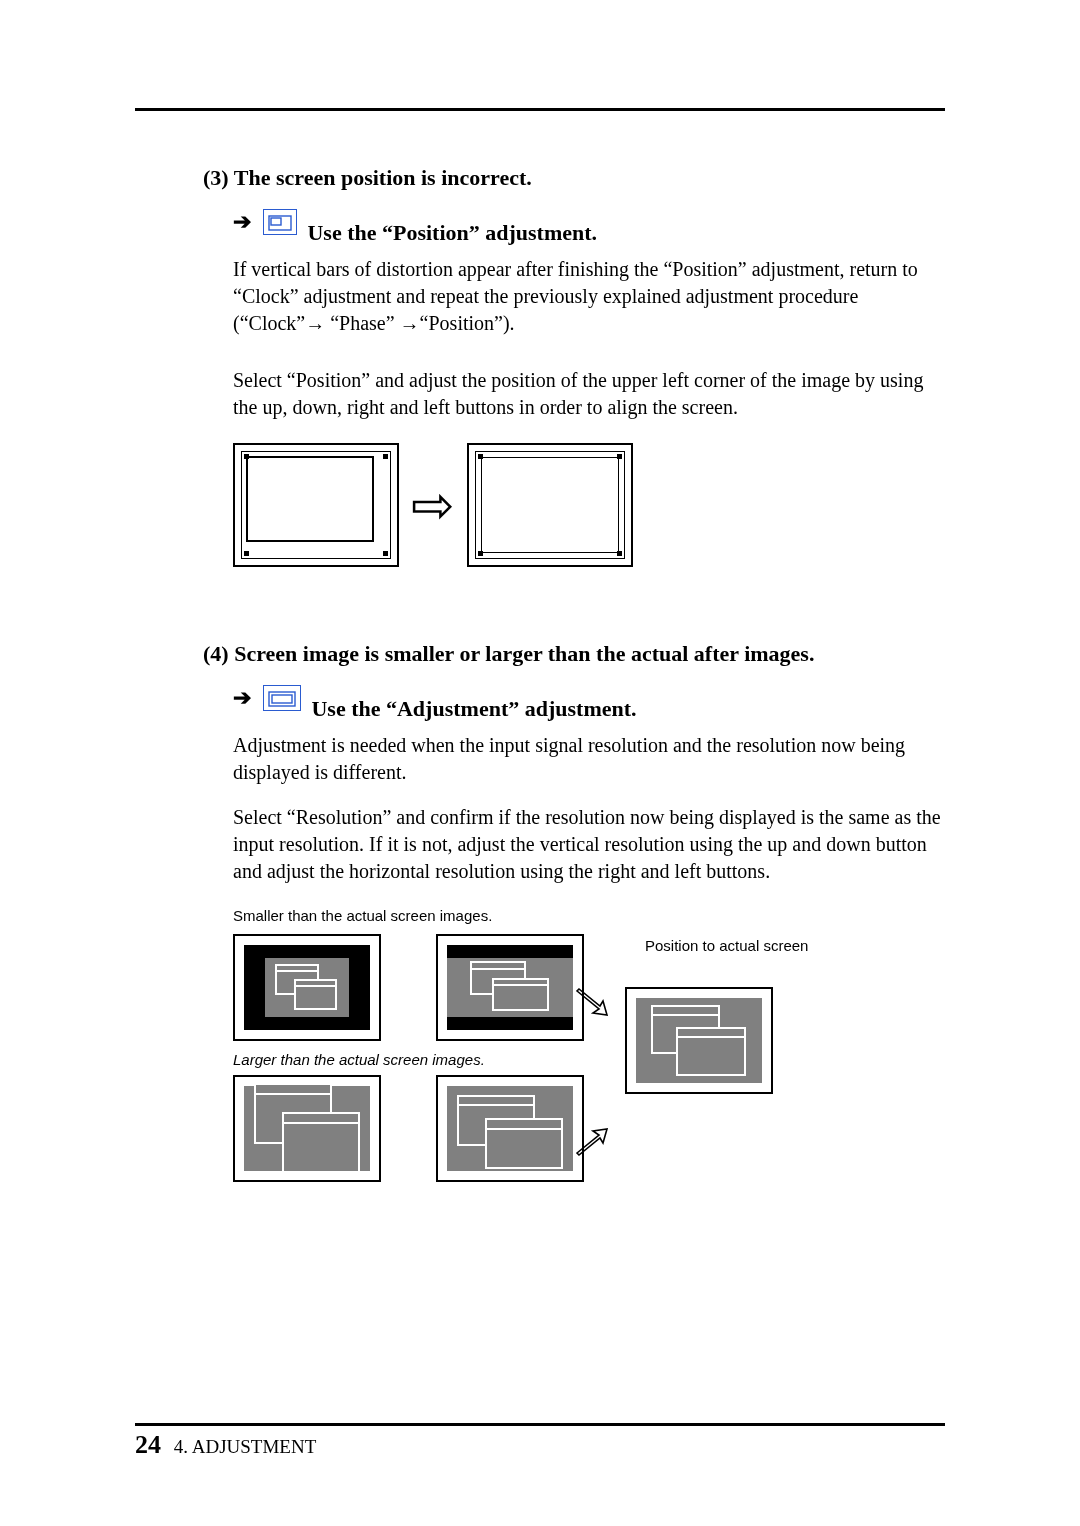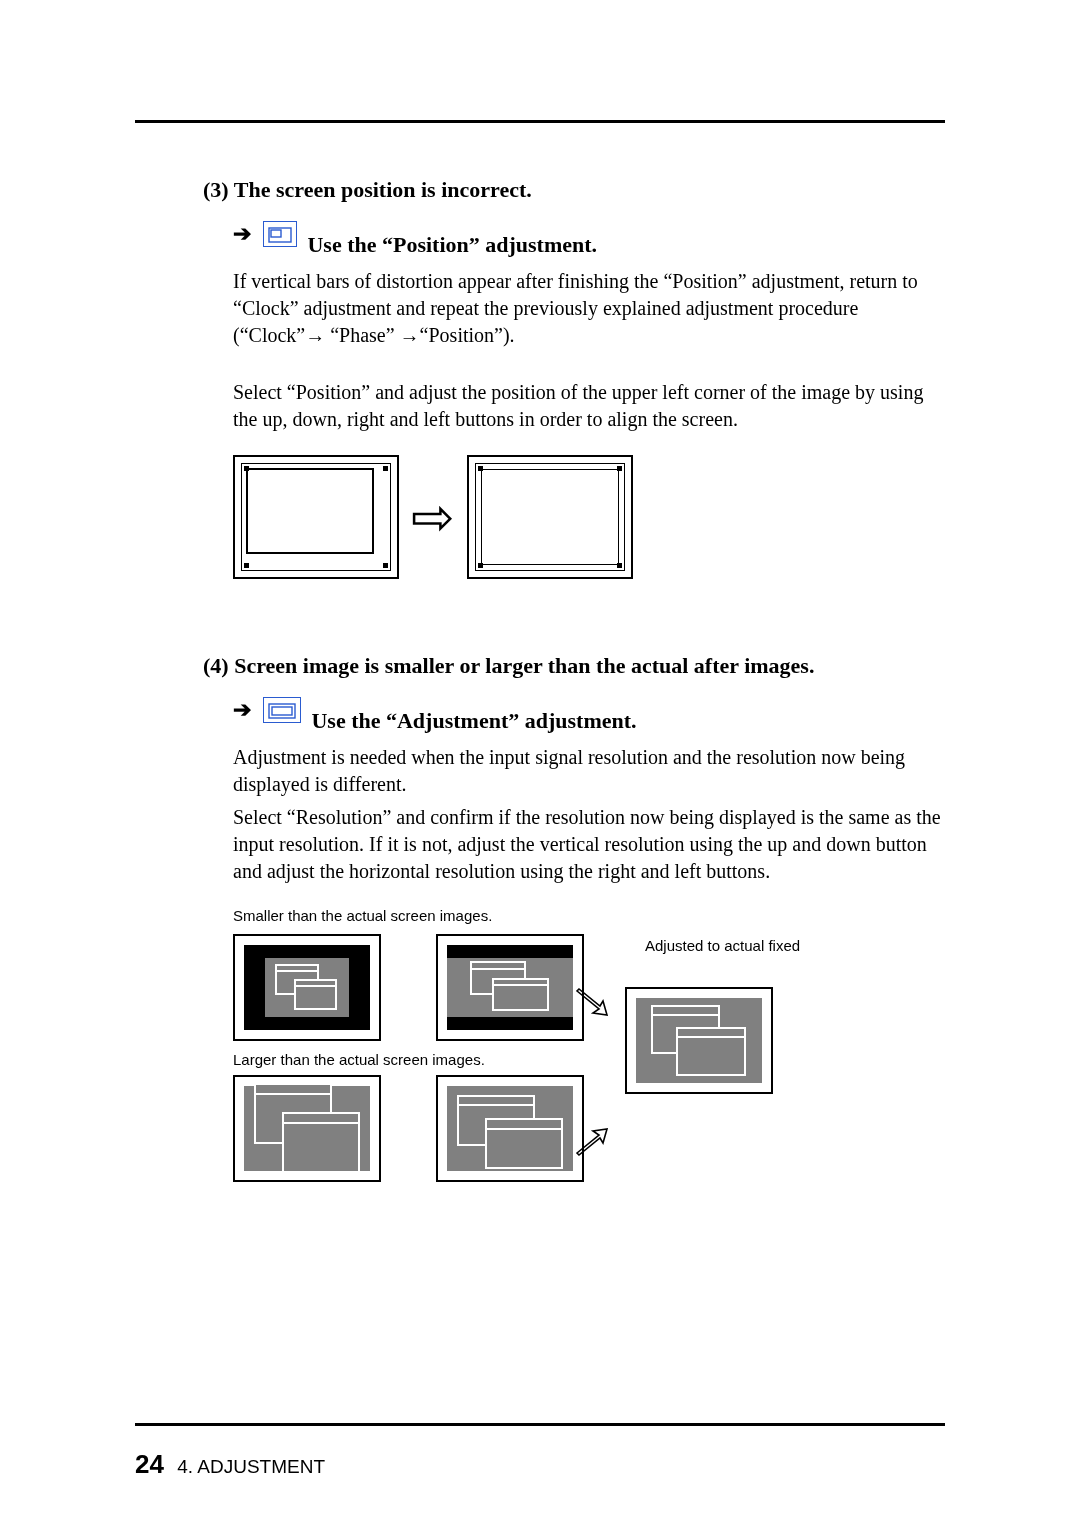--- a/index.html
+++ b/index.html
@@ -6,21 +6,21 @@
   body {
     width: 1080px;
     height: 1526px;
     background: #fff;
     font-family: "Palatino Linotype", "Book Antiqua", Palatino, Georgia, serif;
     color: #000;
     position: relative;
   }
   .page {
     position: absolute;
-    top: 120px;
+    top: 108px;
     left: 135px;
     right: 135px;
   }
   .top-rule {
     border-top: 3px solid #000;
     margin-bottom: 50px;
   }
   .content {
     padding-left: 68px;
   }
@@ -107,21 +107,21 @@
 
   
   .res-block {
     padding-left: 30px;
     font-family: Arial, Helvetica, sans-serif;
     font-size: 15px;
     position: relative;
     height: 320px;
   }
   .caption-smaller { margin-bottom: 10px; }
-  .caption-larger { margin-bottom: 7px; margin-top: 10px; }
+  .caption-larger { margin-bottom: 7px; margin-top: 10px; font-style: italic; }
   .mon-row {
     display: flex;
     align-items: center;
     gap: 55px;
   }
   .monitor {
     position: relative;
     width: 148px;
     height: 107px;
     border: 2px solid #000;
@@ -194,22 +194,22 @@
   .bottom-rule {
     position: absolute;
     left: 135px;
     right: 135px;
     bottom: 100px;
     border-top: 3px solid #000;
   }
   .footer-text {
     position: absolute;
     left: 135px;
-    bottom: 46px;
-    font-family: Liberation Sans, sans-serif;
+    bottom: 66px;
+    font-family: Liberation Serif, serif;
     font-size: 19px;
   }
   .footer-text .pagenum { font-size: 26px; font-weight: bold; margin-right: 8px; }
 </style>
 </head>
 <body>
 
 <div class="page">
   <div class="top-rule"></div>
 
@@ -261,21 +261,21 @@
     <div class="subhead-row">
       <span class="arrow">➔</span>
       <span class="icon-box">
         <svg width="28" height="16" viewBox="0 0 28 16">
           <rect x="1" y="1" width="26" height="14" fill="none" stroke="#2a5bd0" stroke-width="1.4"></rect>
           <rect x="4" y="4" width="20" height="8" fill="none" stroke="#2a5bd0" stroke-width="1.4"></rect>
         </svg>
       </span>
       <span class="subhead-text">Use the “Adjustment” adjustment.</span>
     </div>
-    <div class="body-text" style="margin-bottom:6px;">Adjustment is needed when the input signal resolution and the resolution now being displayed is different.</div>
+    <div class="body-text" style="margin-bottom:18px;">Adjustment is needed when the input signal resolution and the resolution now being displayed is different.</div>
     <div class="body-text">Select “Resolution” and confirm if the resolution now being displayed is the same as the input resolution.  If it is not, adjust the vertical resolution using the up and down button and adjust the horizontal resolution using the right and left buttons.</div>
 
     <div class="res-block">
 
       <div class="caption-smaller">Smaller than the actual screen images.</div>
       <div class="mon-row">
         <div class="monitor">
           <div class="screen">
             <div class="black-bar-top"></div>
               <div class="black-bar-bot"></div>
@@ -333,21 +333,21 @@
                 </div>
               <div class="win-front" style="top:38%;left:30%;width:62%;height:60%;">
                   <div class="bar-top" style="height:20%;"></div>
                 </div>
             </div>
           </div>
         </div>
       </div>
 
       <div class="result-group">
-        <div class="result-label">Adjusted to actual fixed</div>
+        <div class="result-label">Position to actual screen</div>
         <div class="result-arrows">
           <svg width="34" height="30" viewBox="0 0 34 30">
             <path d="M2 4 L24 22 L18 26 L32 28 L28 14 L25 19 L4 2 Z" fill="none" stroke="#000" stroke-width="1.6"></path>
           </svg>
           <svg width="34" height="30" viewBox="0 0 34 30">
             <path d="M2 26 L24 8 L18 4 L32 2 L28 16 L25 11 L4 28 Z" fill="none" stroke="#000" stroke-width="1.6"></path>
           </svg>
         </div>
         <div class="result-monitor-wrap">
           <div class="monitor">

